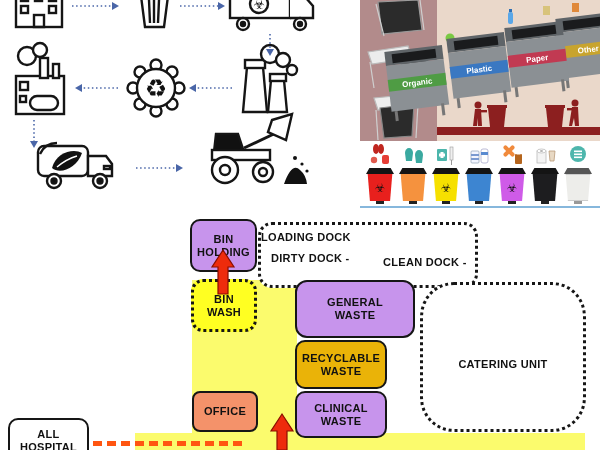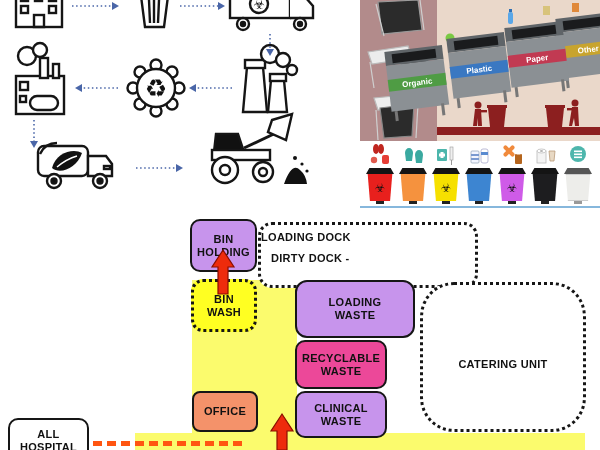--- a/index.html
+++ b/index.html
@@ -336,34 +336,35 @@
     <div id="dashline"></div>
 
     <div class="room" style="left:190px;top:9px;width:63px;height:49px;background:#c794ec;border-radius:10px">
       <span>BIN</span>
       <span>HOLDING</span>
     </div>
 
     <div class="room dotted" style="left:258px;top:12px;width:214px;height:60px;background:#fff;border-radius:14px;justify-content:flex-start">
       <span class="lbl" style="position:absolute;left:0;right:0;top:6px;text-align:left">LOADING DOCK</span>
       <span class="lbl" style="position:absolute;left:10px;top:27px">DIRTY DOCK -</span>
+      <span class="lbl" style="position:absolute;left:122px;top:31px">CLEAN DOCK -</span>
     </div>
 
     <div class="room dotted" style="left:191px;top:69px;width:60px;height:47px;background:#ffff22;border-radius:12px">
       <span>BIN</span>
       <span>WASH</span>
     </div>
 
     <div class="room" style="left:295px;top:70px;width:116px;height:54px;background:#c794ec;border-radius:12px">
-      <span>LOADING</span>
+      <span>GENERAL</span>
       <span>WASTE</span>
     </div>
 
 
-    <div class="room" style="left:295px;top:130px;width:88px;height:45px;background:#ec4899;border-radius:10px">
+    <div class="room" style="left:295px;top:130px;width:88px;height:45px;background:#eab308;border-radius:10px">
       <span>RECYCLABLE</span>
       <span>WASTE</span>
     </div>
 
     <div class="room" style="left:295px;top:181px;width:88px;height:43px;background:#c794ec;border-radius:10px">
       <span>CLINICAL</span>
       <span>WASTE</span>
     </div>
 
     <div class="room" style="left:192px;top:181px;width:62px;height:37px;background:#f4926a;border-radius:8px">

